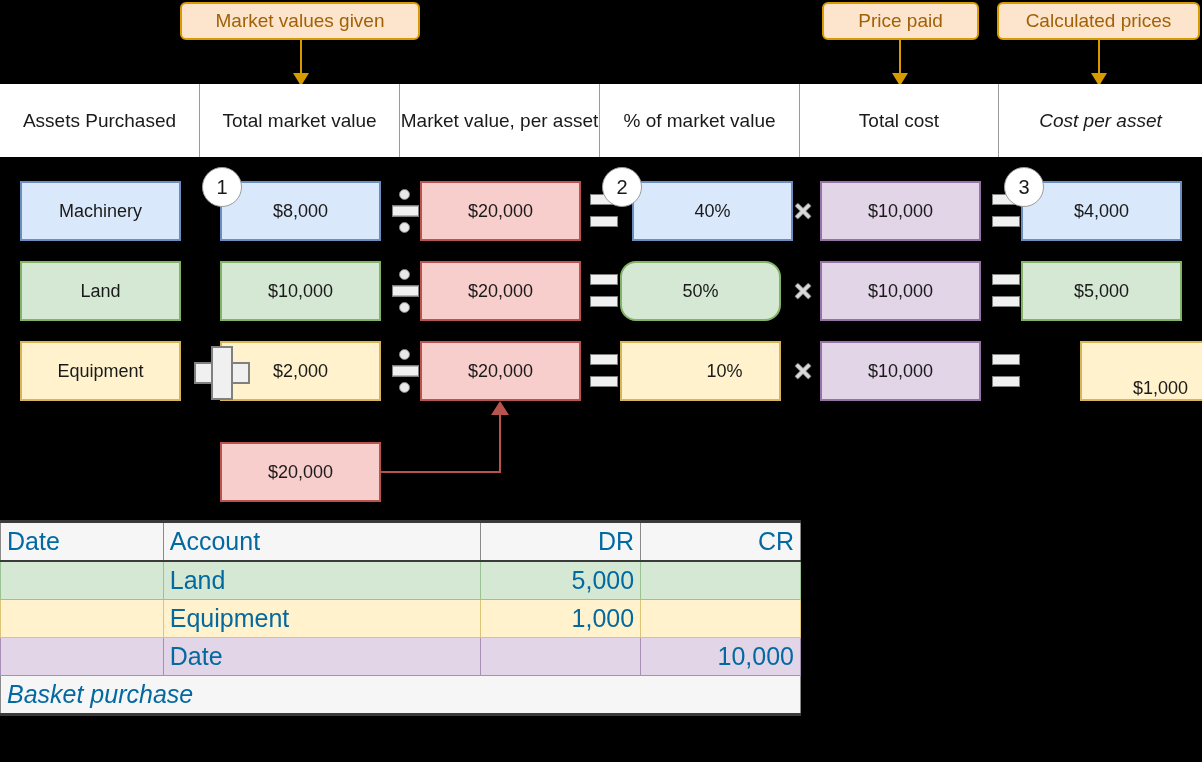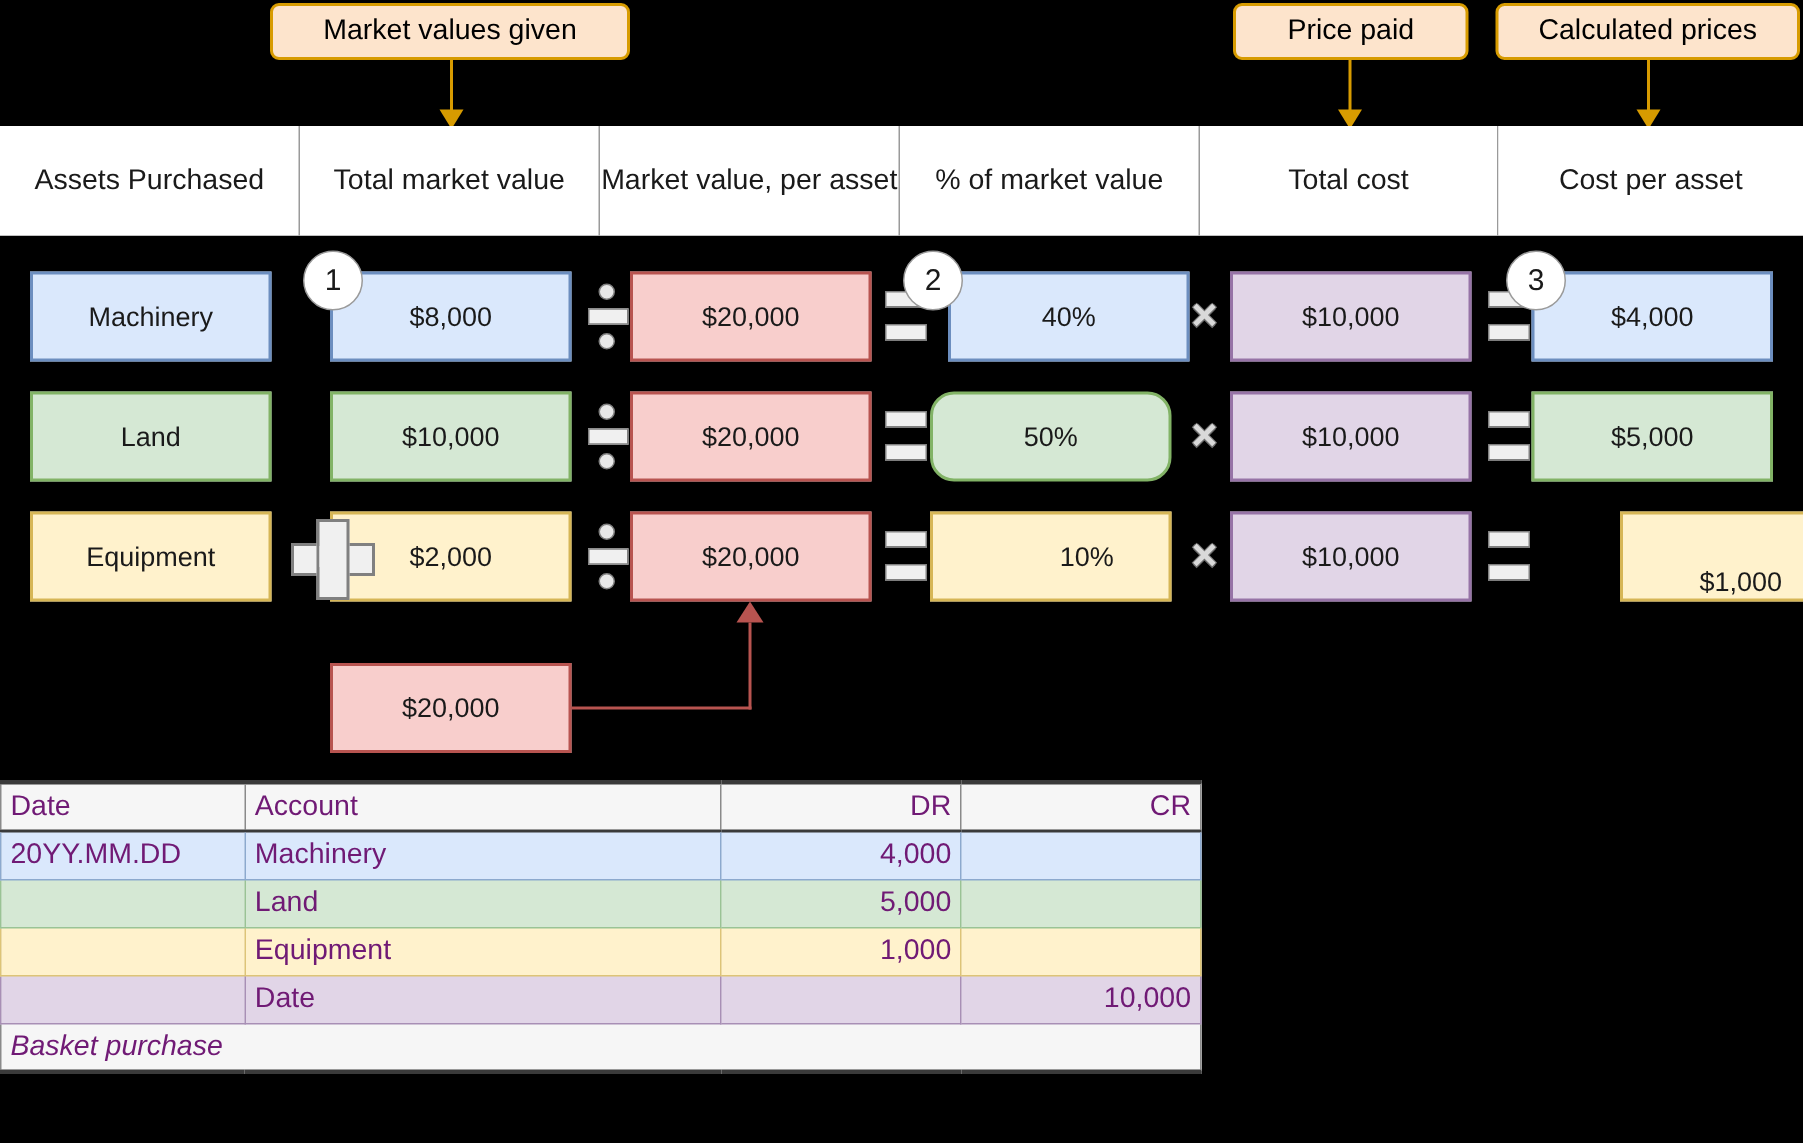--- a/index.html
+++ b/index.html
@@ -16,21 +16,21 @@
   }
 
   
   .abs { position: absolute; box-sizing: border-box; }
 
   
   .callout {
     background: #fde4cc;
     border: 2px solid #d79b00;
     border-radius: 6px;
-    color: #000000;
+    color: #a16207;
     font-size: 19px;
     display: flex;
     align-items: center;
     justify-content: center;
     text-align: center;
     white-space: nowrap;
   }
   .callout-arrow {
     position: absolute;
     width: 2px;
@@ -60,21 +60,21 @@
     border-right: 1px solid #9a9a9a;
     display: flex;
     align-items: center;
     justify-content: center;
     text-align: center;
     font-size: 19px;
     color: #1a1a1a;
     line-height: 1.25;
     box-sizing: border-box;
   }
-  .header-cell:last-child { border-right: none; }
+  .header-cell:last-child { border-right: none; font-style: italic; }
 
   
   .cell {
     display: flex;
     align-items: center;
     justify-content: center;
     font-size: 18px;
     color: #1a1a1a;
     border-width: 2px;
     border-style: solid;
@@ -163,22 +163,22 @@
     border-right: 9px solid transparent;
     border-bottom: 14px solid #b85450;
   }
 
   
   .journal {
     position: absolute;
     left: 0; top: 520px;
     width: 801px;
     border-collapse: collapse;
-    font-size: 19px;
-    color: #701a75;
+    font-size: 25px;
+    color: #0369a1;
     background: #f6f6f6;
   }
   .journal th, .journal td {
     border: 1px solid #8a8a8a;
     padding: 4px 6px;
     height: 32px;
     box-sizing: border-box;
     font-weight: normal;
   }
   .journal thead th {
@@ -368,26 +368,20 @@
 <table class="journal">
   <thead>
     <tr>
       <th class="j-left col-date">Date</th>
       <th class="j-left col-acct">Account</th>
       <th class="j-right col-dr">DR</th>
       <th class="j-right col-cr">CR</th>
     </tr>
   </thead>
   <tbody>
-    <tr class="r-blue">
-      <td class="j-left">20YY.MM.DD</td>
-      <td class="j-left">Machinery</td>
-      <td class="j-right">4,000</td>
-      <td class="j-right"></td>
-    </tr>
     <tr class="r-green">
       <td class="j-left"></td>
       <td class="j-left">Land</td>
       <td class="j-right">5,000</td>
       <td class="j-right"></td>
     </tr>
     <tr class="r-yellow">
       <td class="j-left"></td>
       <td class="j-left">Equipment</td>
       <td class="j-right">1,000</td>

